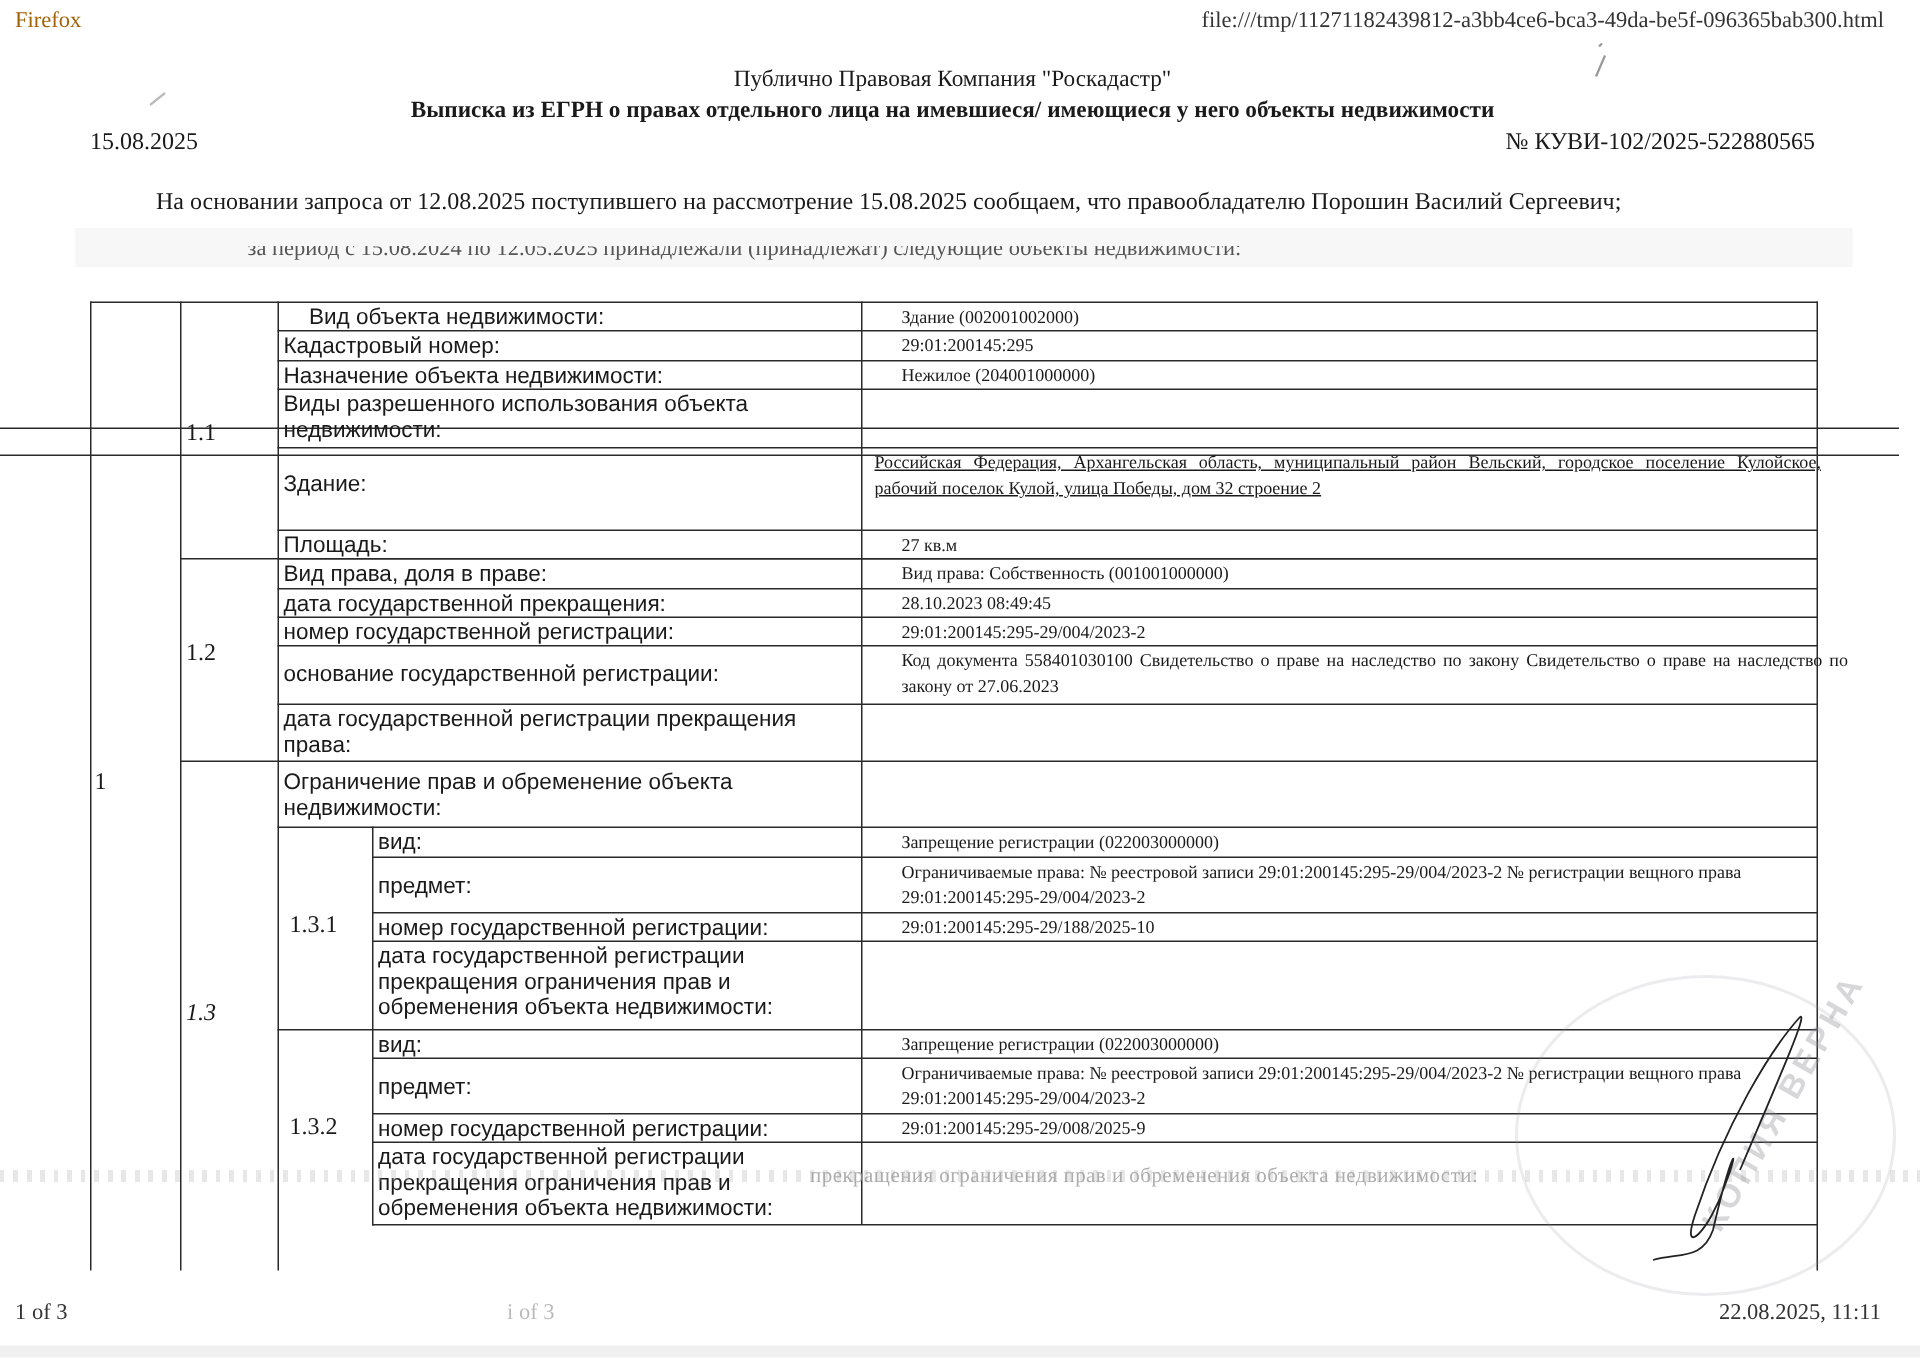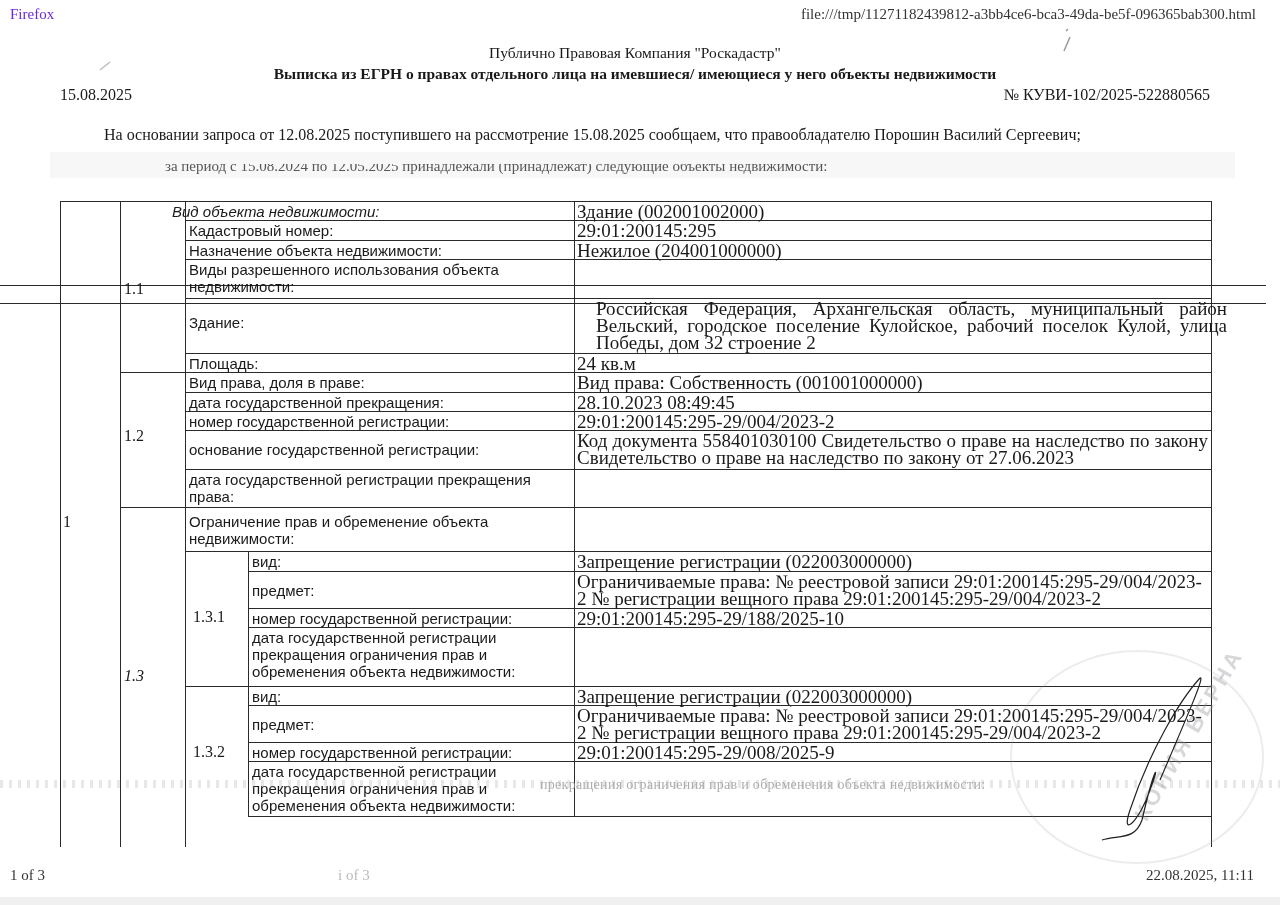--- a/index.html
+++ b/index.html
@@ -2,34 +2,34 @@
 <html><head>
 <meta charset="utf-8">
 <style>
   html, body { margin: 0; padding: 0; }
   body {
     width: 1280px; height: 905px; overflow: hidden; position: relative;
     background: #ffffff; color: #1a1a1a;
     font-family: "Liberation Serif", "DejaVu Serif", serif;
   }
   .abs { position: absolute; }
-  .hdr-left { left: 10px; top: 6px; font-size: 15px; color: #6d28d9; }
+  .hdr-left { left: 10px; top: 6px; font-size: 15px; color: #a16207; }
   .hdr-url { right: 24px; top: 6px; font-size: 15px; color: #333; }
   .org { left: 0; width: 1270px; top: 44px; text-align: center; font-size: 15.5px; }
   .title { left: 0; width: 1270px; top: 65px; text-align: center; font-size: 15.5px; font-weight: bold; }
   .date { left: 60px; top: 86px; font-size: 16px; }
   .num { right: 70px; top: 86px; font-size: 16px; }
   .intro { left: 58px; width: 1152px; top: 125px; font-size: 16px; line-height: 19px; text-align: justify; text-indent: 46px; }
   .ghost-band { left: 50px; width: 1185px; top: 152px; height: 26px; background: #f7f7f7; }
   .ghost-line { left: 165px; top: 164px; width: 800px; height: 12px; overflow: hidden; font-size: 15px; color: #555; line-height: 4px; white-space: nowrap; }
 
   
   .grid-line { position: absolute; background: #2a2a2a; }
   .cell-txt { position: absolute; font-family: "Liberation Sans", "DejaVu Sans", sans-serif; font-size: 15px; line-height: 17px; color: #1a1a1a; }
-  .val-txt { position: absolute; font-family: "Liberation Serif", "DejaVu Serif", serif; font-size: 19px; line-height: 17px; color: #1a1a1a; }
+  .val-txt { position: absolute; font-family: "Liberation Serif", "DejaVu Serif", serif; font-size: 12px; line-height: 17px; color: #1a1a1a; margin-left: 24px; }
   .just { text-align: justify; text-align-last: left; }
   .idx { position: absolute; font-size: 16px; color: #1a1a1a; }
 
   .footer-left { left: 10px; top: 867px; font-size: 15px; color: #333; }
   .footer-ghost { left: 338px; top: 867px; font-size: 15px; color: #bbb; }
   .footer-right { right: 26px; top: 867px; font-size: 15px; color: #333; }
   .bottom-bar { left: 0; top: 897px; width: 1280px; height: 8px; background: #f0f0f0; }
 
   .stamp { left: 1010px; top: 650px; width: 250px; height: 210px; border-radius: 50%; border: 2px solid rgba(150,150,160,0.18); }
   .signature { left: 1090px; top: 670px; }
@@ -65,32 +65,32 @@
     <div class="grid-line" style="left: 1211px; top: 201px; width: 1px; height: 646px;"></div>
     <div class="grid-line" style="left: 185px; top: 220px; width: 1027px; height: 1px;"></div>
     <div class="grid-line" style="left: 185px; top: 240px; width: 1027px; height: 1px;"></div>
     <div class="grid-line" style="left: 185px; top: 259px; width: 1027px; height: 1px;"></div>
     <div class="grid-line" style="left: 185px; top: 298px; width: 1027px; height: 1px;"></div>
     <div class="grid-line" style="left: 185px; top: 353px; width: 1027px; height: 1px;"></div>
     <div class="grid-line" style="left: 185px; top: 372px; width: 1027px; height: 1px;"></div>
     <div class="grid-line" style="left: 574px; top: 201px; width: 1px; height: 171px;"></div>
     <div class="grid-line" style="left: 0px; top: 285px; width: 1266px; height: 1px;"></div>
     <div class="grid-line" style="left: 0px; top: 303px; width: 1266px; height: 1px;"></div>
-    <div class="cell-txt" style="left: 172px; top: 203px; width: 381px; font-style: italic;">Вид объекта недвижимости:</div>
+    <div class="cell-txt" style="left: 206px; top: 203px; width: 381px;">Вид объекта недвижимости:</div>
     <div class="val-txt" style="left: 577px; top: 203px; width: 631px;">Здание (002001002000)</div>
     <div class="cell-txt" style="left: 189px; top: 222px; width: 381px;">Кадастровый номер:</div>
     <div class="val-txt" style="left: 577px; top: 222px; width: 631px;">29:01:200145:295</div>
     <div class="cell-txt" style="left: 189px; top: 242px; width: 381px;">Назначение объекта недвижимости:</div>
     <div class="val-txt" style="left: 577px; top: 242px; width: 631px;">Нежилое (204001000000)</div>
     <div class="cell-txt" style="left: 189px; top: 261px; width: 381px;">Виды разрешенного использования объекта недвижимости:</div>
     <div class="val-txt" style="left: 577px; top: 261px; width: 631px;"></div>
     <div class="cell-txt" style="left: 189px; top: 314px; width: 381px;">Здание:</div>
-    <div class="val-txt just" style="left: 596px; top: 300px; width: 631px;">Российская Федерация, Архангельская область, муниципальный район Вельский, городское поселение Кулойское, рабочий поселок Кулой, улица Победы, дом 32 строение 2</div>
+    <div class="val-txt just" style="left: 559px; top: 300px; width: 631px; text-decoration: underline;">Российская Федерация, Архангельская область, муниципальный район Вельский, городское поселение Кулойское, рабочий поселок Кулой, улица Победы, дом 32 строение 2</div>
     <div class="cell-txt" style="left: 189px; top: 355px; width: 381px;">Площадь:</div>
-    <div class="val-txt" style="left: 577px; top: 355px; width: 631px;">24 кв.м</div>
+    <div class="val-txt" style="left: 577px; top: 355px; width: 631px;">27 кв.м</div>
     <div class="idx" style="left: 124px; top: 280px; width: 50px;">1.1</div>
     <div class="grid-line" style="left: 120px; top: 372px; width: 1092px; height: 1px;"></div>
     <div class="grid-line" style="left: 185px; top: 392px; width: 1027px; height: 1px;"></div>
     <div class="grid-line" style="left: 185px; top: 411px; width: 1027px; height: 1px;"></div>
     <div class="grid-line" style="left: 185px; top: 430px; width: 1027px; height: 1px;"></div>
     <div class="grid-line" style="left: 185px; top: 469px; width: 1027px; height: 1px;"></div>
     <div class="grid-line" style="left: 574px; top: 372px; width: 1px; height: 135px;"></div>
     <div class="cell-txt" style="left: 189px; top: 374px; width: 381px;">Вид права, доля в праве:</div>
     <div class="val-txt" style="left: 577px; top: 374px; width: 631px;">Вид права: Собственность (001001000000)</div>
     <div class="cell-txt" style="left: 189px; top: 394px; width: 381px;">дата государственной прекращения:</div>

